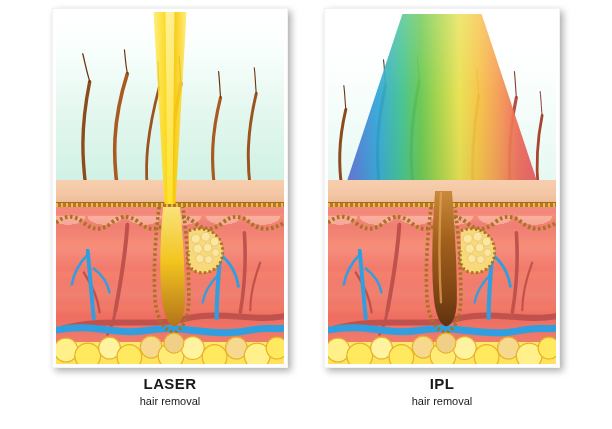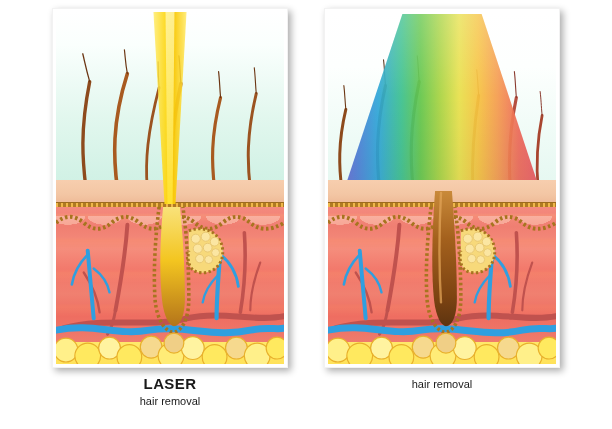--- a/index.html
+++ b/index.html
@@ -304,16 +304,17 @@
       </div>
     </div>
   </div>
 
   <div class="caption left">
     <div class="cap-title">LASER</div>
     <div class="cap-sub">hair removal</div>
   </div>
 
   <div class="caption right">
+    <div class="cap-title">IPL</div>
     <div class="cap-sub">hair removal</div>
   </div>
 
 </div>
 
 </body></html>

